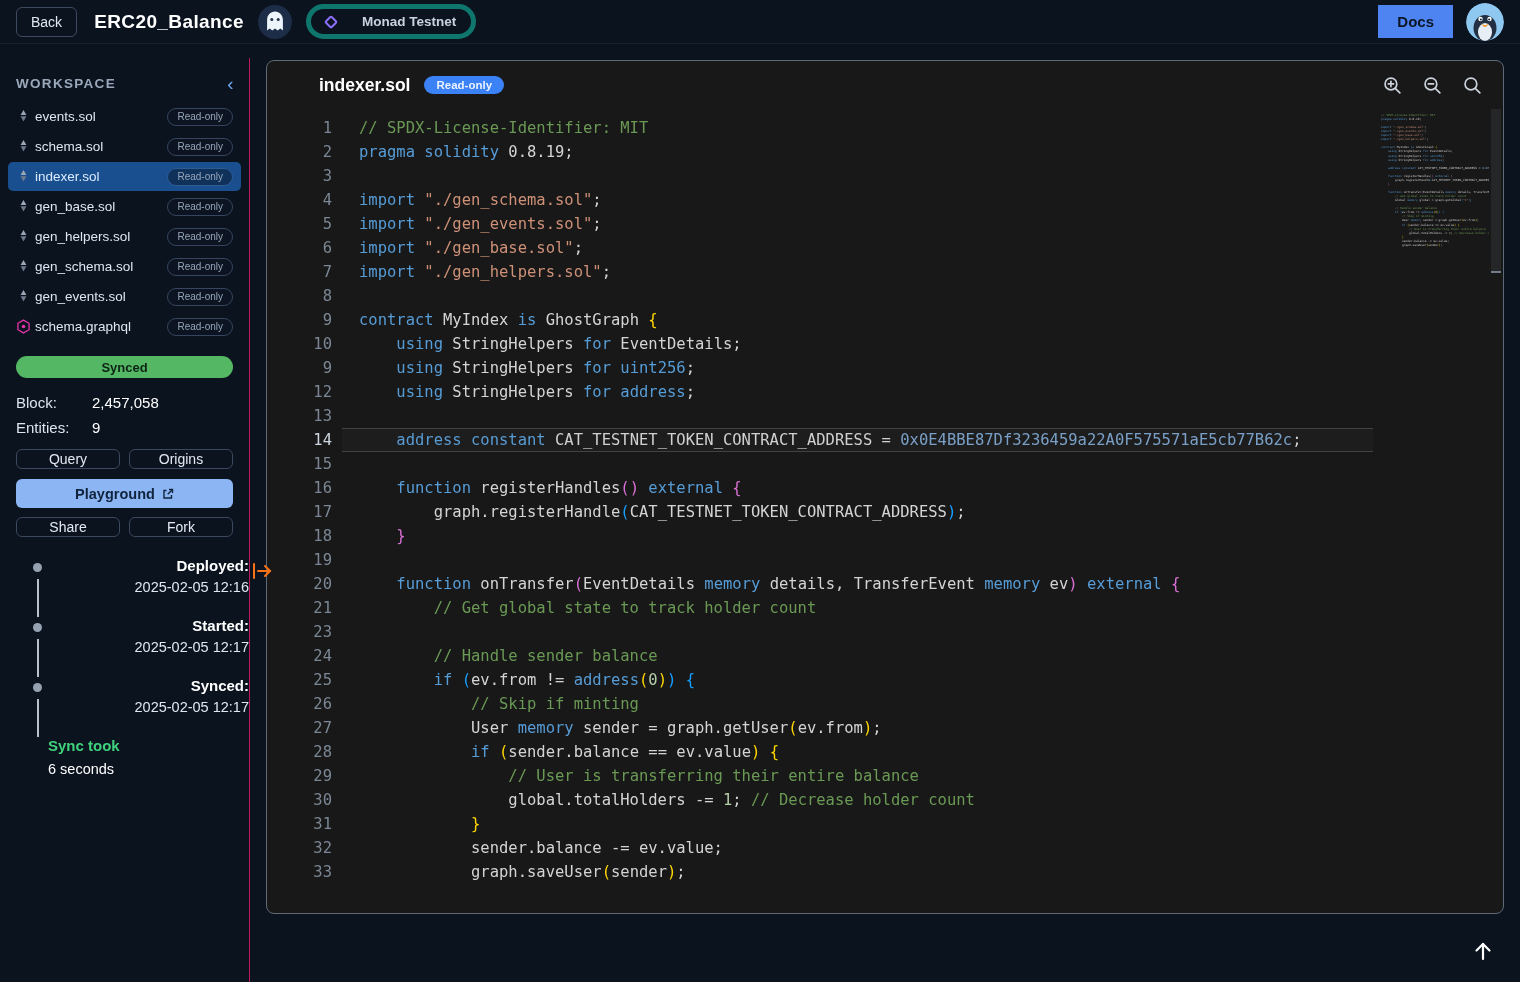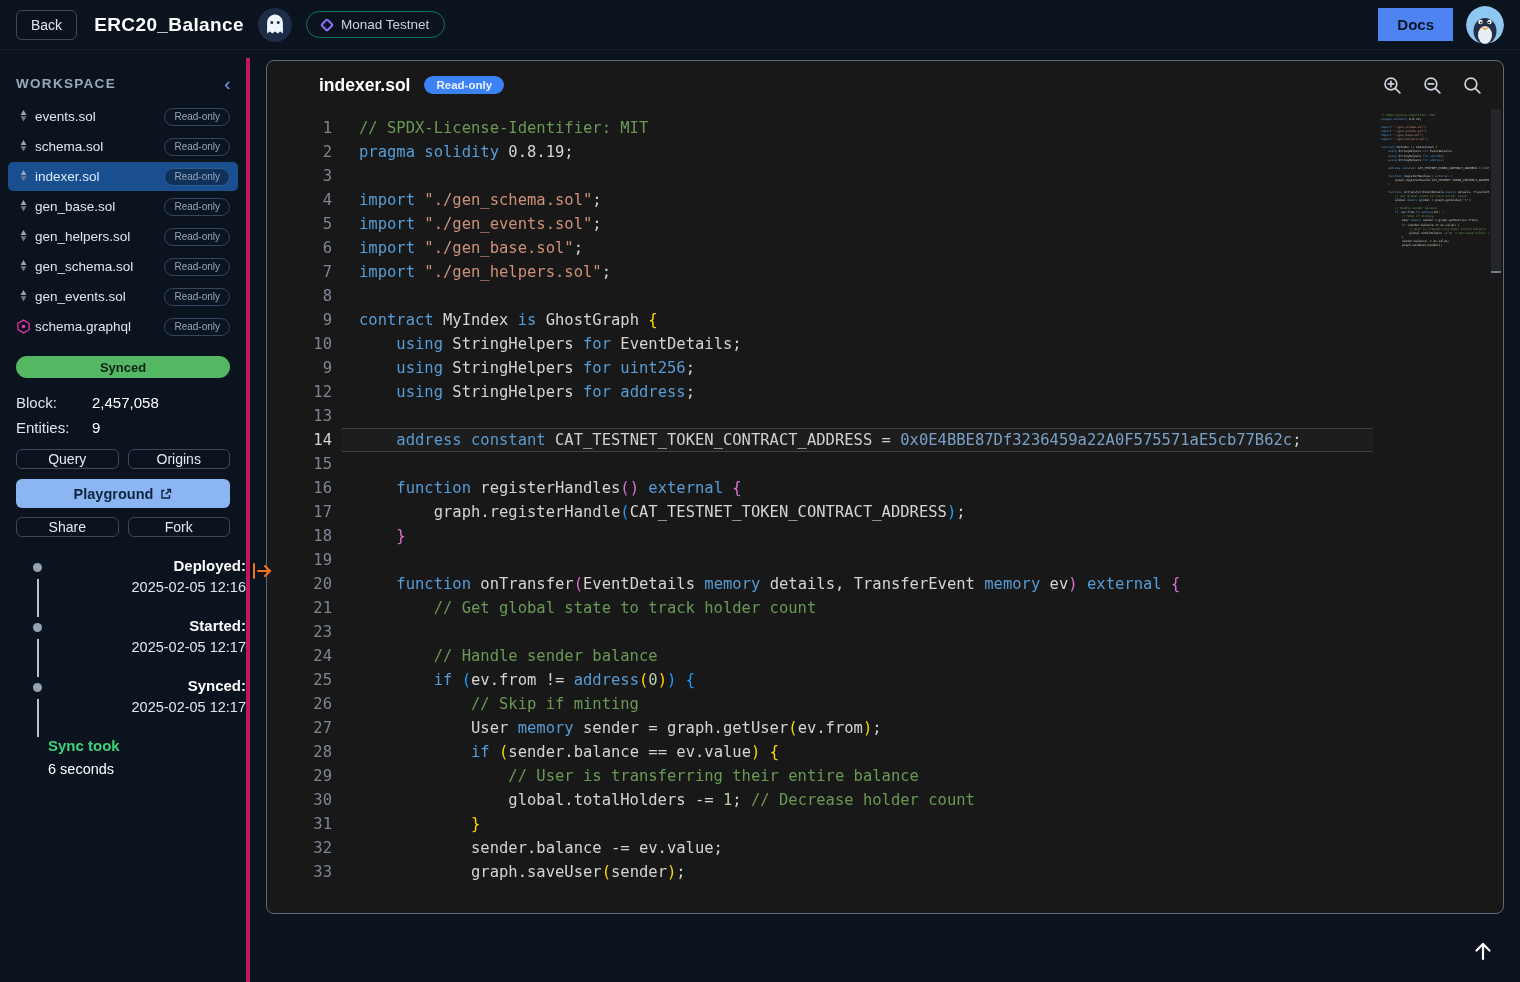--- a/index.html
+++ b/index.html
@@ -4,32 +4,32 @@
 <style>
   * { box-sizing: border-box; }
   html,body { margin:0; padding:0; }
   body {
     width:1520px; height:982px; overflow:hidden; position:relative;
     background:#0b131f; color:#e5ecf5;
     font-family:"Liberation Sans", sans-serif;
   }
 
   
-  .topbar { height:50px; display:flex; align-items:center; gap:13px; padding:0 16px; border-bottom:1px solid #16202f; }
+  .topbar { height:44px; display:flex; align-items:center; gap:13px; padding:0 16px; border-bottom:1px solid #16202f; }
   .back-btn { padding:6px 14px; border:1px solid #3d4a5e; border-radius:6px; background:transparent; color:#dfe7f0; font-size:14px; cursor:pointer; font-family:inherit; }
   .app-title { font-size:19px; font-weight:700; color:#ffffff; letter-spacing:.4px; margin-left:4px; }
   .ghost-logo { width:36px; height:36px; flex:0 0 36px; }
-  .network-badge { display:flex; align-items:center; gap:9px; border:1px solid #0f766e; border-radius:999px; padding:5px 15px; color:#c9d3e0; font-size:13.5px; cursor:pointer; }
+  .network-badge { display:flex; align-items:center; gap:26px; border:5px solid #0f766e; border-radius:999px; padding:5px 15px; color:#c9d3e0; font-size:13.5px; cursor:pointer;font-weight:bold; }
   .diamond-icon { width:10px; height:10px; border:2px solid #8b6ef9; transform:rotate(45deg); border-radius:2px; }
   .topbar-spacer { flex:1; }
   .docs-btn { background:#4d84f1; color:#0c1526; font-weight:700; font-size:15px; padding:8px 19px; border-radius:0; border:none; cursor:pointer; font-family:inherit; }
   .avatar { width:38px; height:38px; border-radius:50%; overflow:hidden; cursor:pointer; }
 
   
-  .sidebar { position:absolute; left:0; top:58px; bottom:0; width:250px; border-right:4px solid #be185d; padding-top:14px; }
+  .sidebar { position:absolute; left:0; top:58px; bottom:0; width:250px; border-right:1px solid #be185d; padding-top:14px; }
   .workspace-header { display:flex; justify-content:space-between; align-items:center; padding:4px 14px 10px 16px; color:#9aa8bb; font-weight:700; font-size:13.5px; letter-spacing:1.3px; }
   .collapse-chevron { color:#6fa8ef; font-size:19px; line-height:12px; cursor:pointer; font-weight:400; }
   .file-item { display:flex; align-items:center; gap:4px; padding:5px 8px; margin:1px 8px; border-radius:5px; font-size:13.5px; color:#dde6f2; cursor:pointer; height:29px; }
   .file-item.selected { background:#1a4f8f; }
   .file-item.selected .file-name { color:#dbeafe; }
   .file-icon { width:15px; height:15px; flex:0 0 15px; display:flex; align-items:center; }
   .file-badge { margin-left:auto; font-size:10px; color:#97a6ba; border:1px solid #35465e; padding:2.5px 9px; border-radius:999px; background:rgba(13,21,33,.55); white-space:nowrap; }
   .file-item.selected .file-badge { border-color:#2c5c92; background:rgba(10,25,45,.55); }
 
   .sync-pill { margin:15px 16px 12px 16px; height:22px; border-radius:999px; background:#53b763; color:#0d2417; font-weight:700; font-size:13px; display:flex; align-items:center; justify-content:center; }

